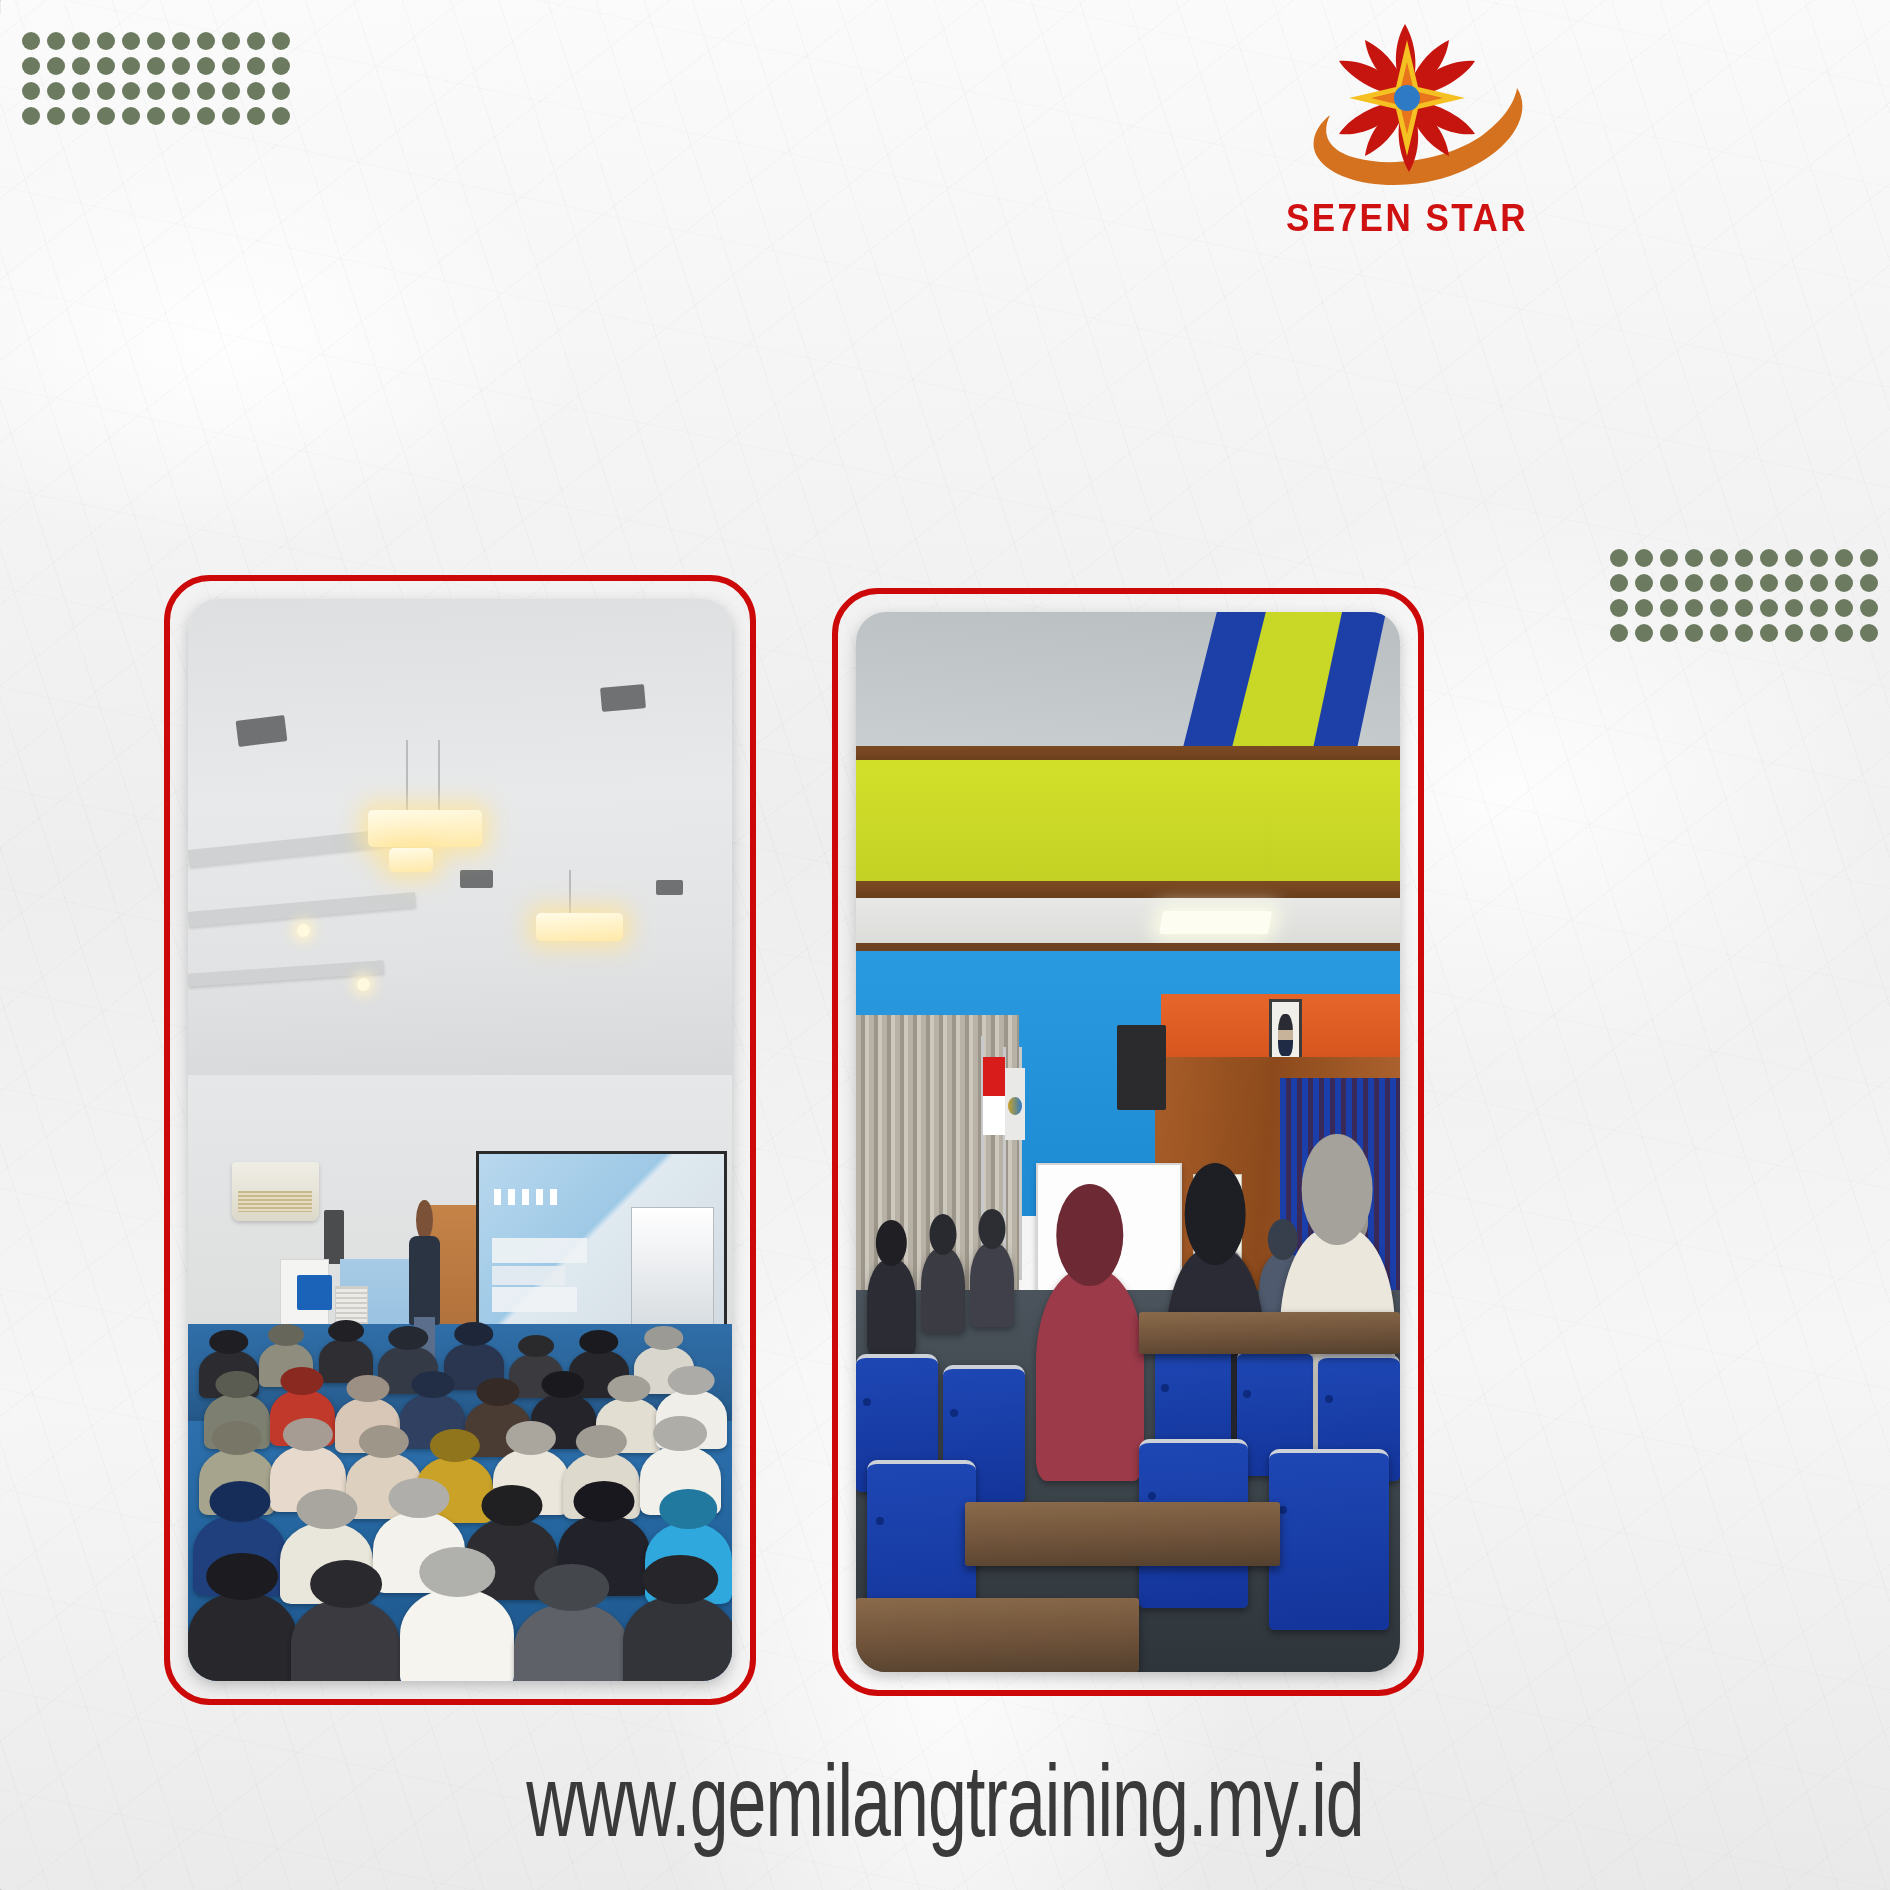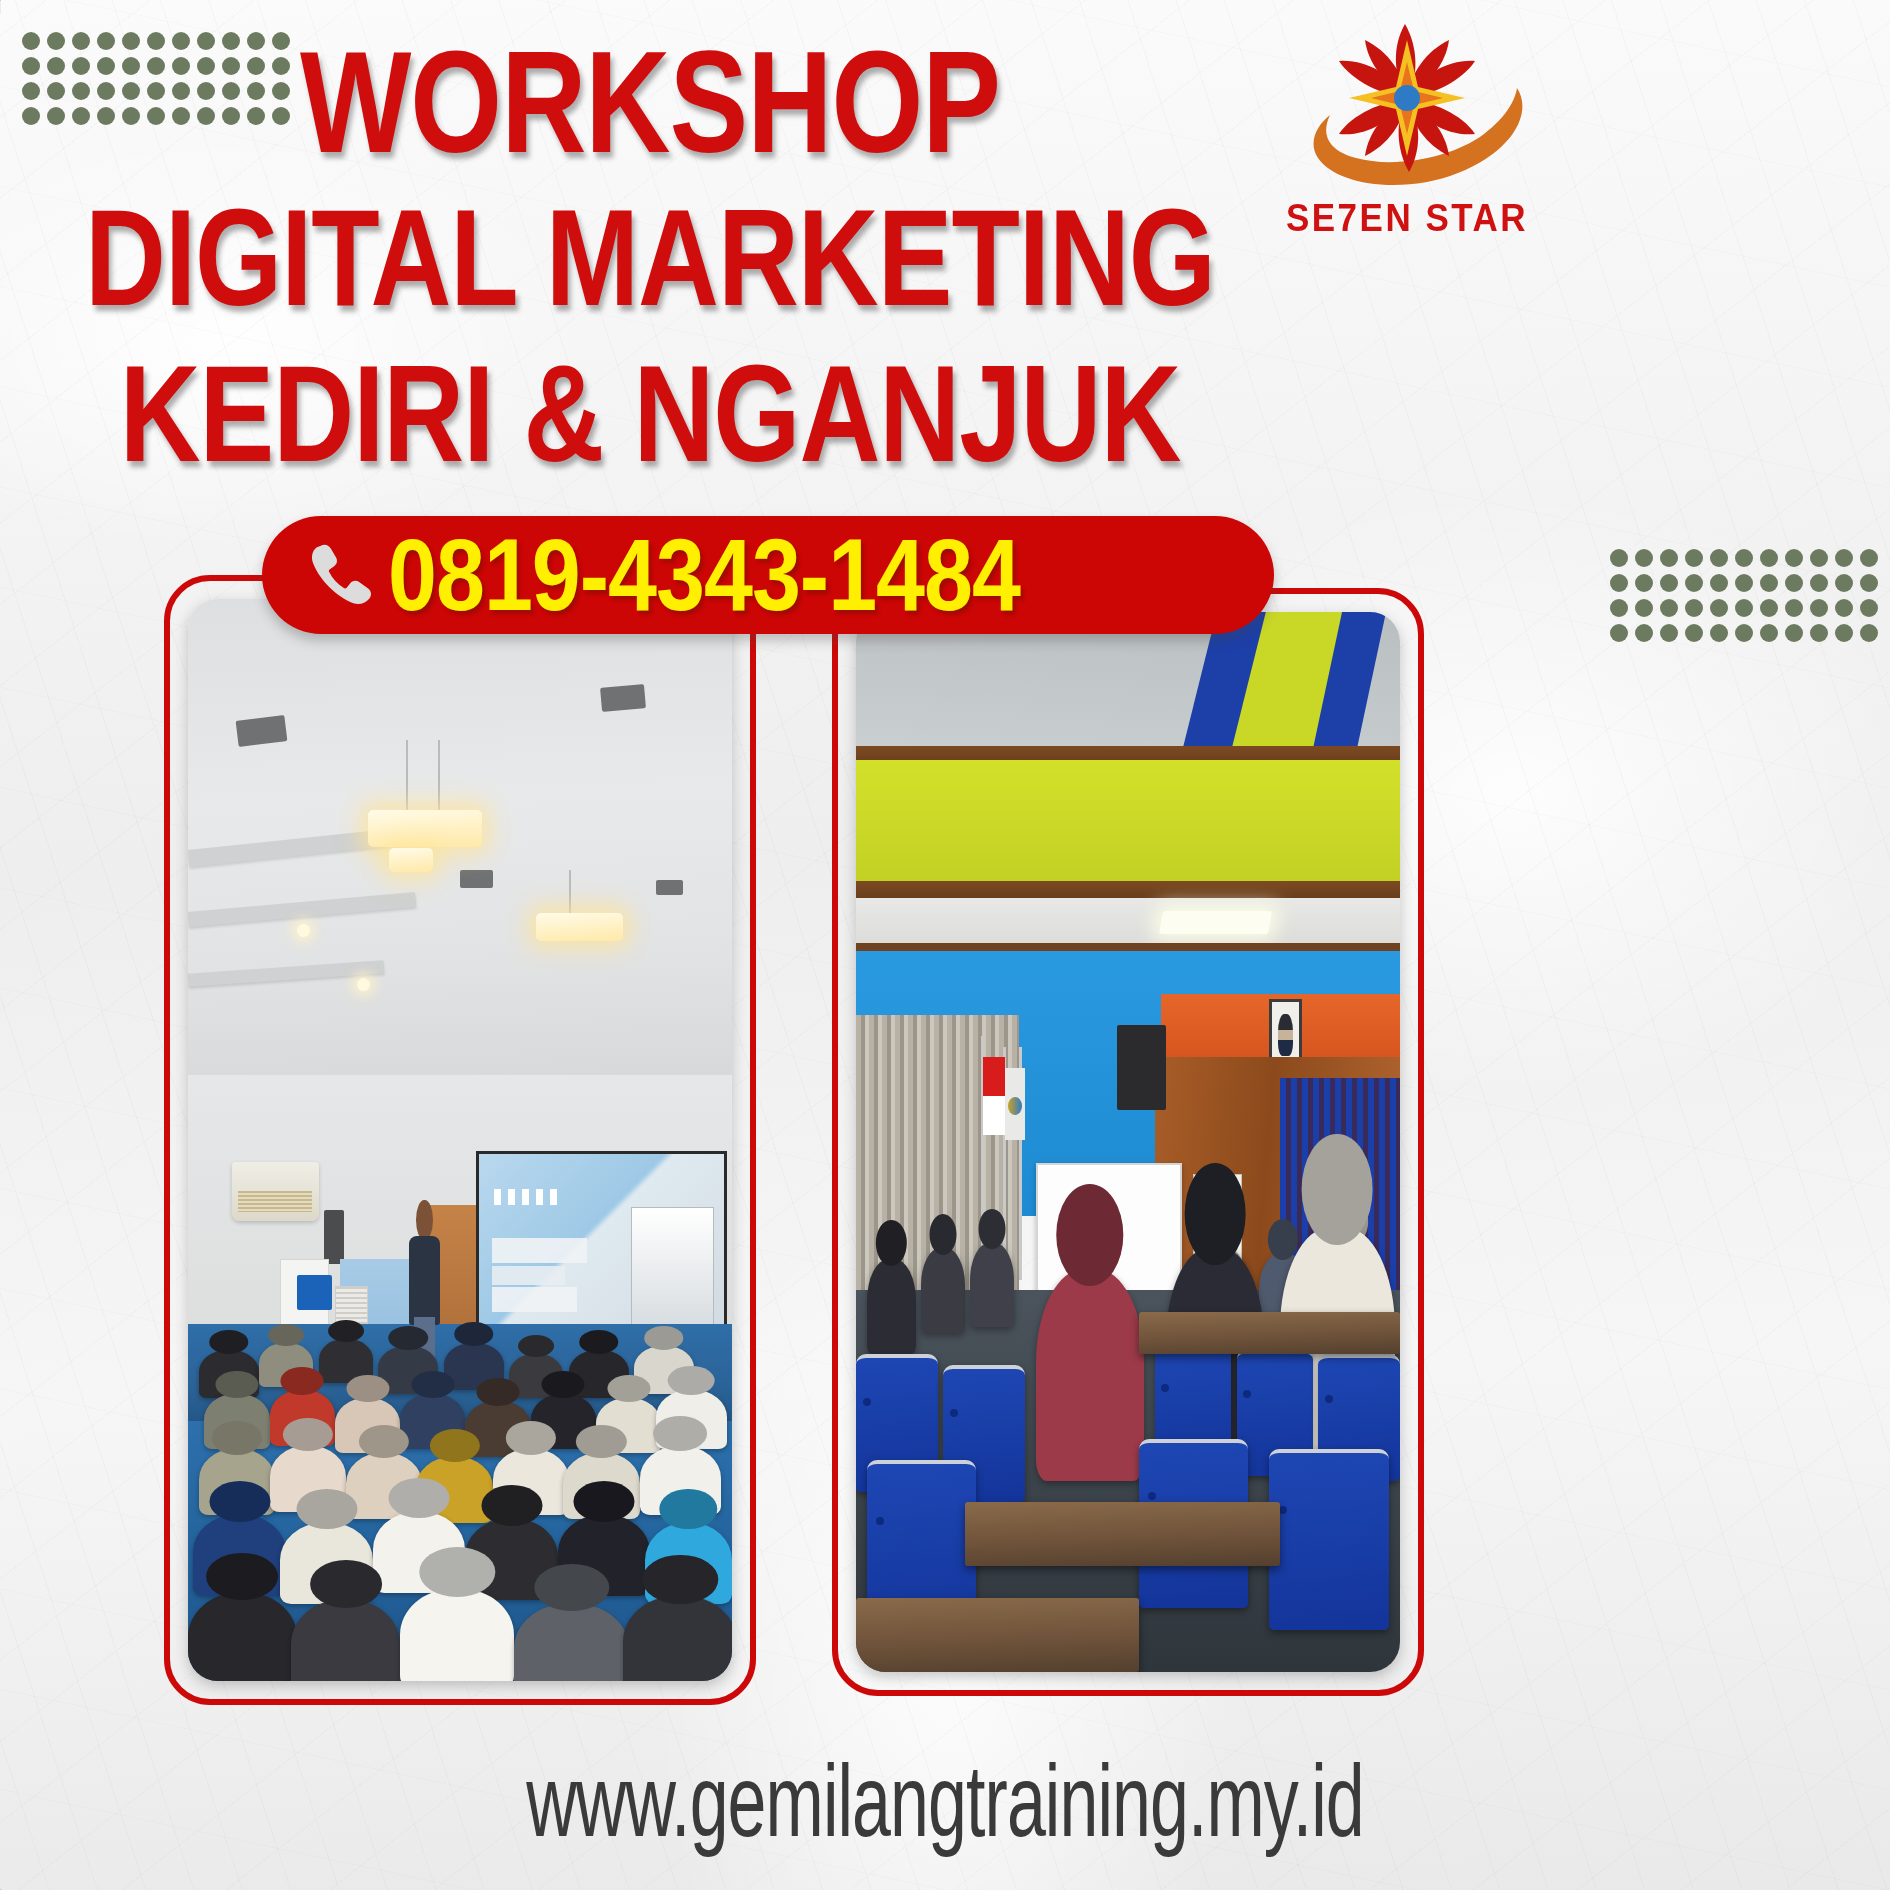--- a/index.html
+++ b/index.html
@@ -427,25 +427,20 @@
       <span></span>
       <span></span>
       <span></span>
       <span></span>
       <span></span>
       <span></span>
       <span></span>
       <span></span>
   </div>
 
-  <div id="headline">
-    <div class="hl" id="hl-1">WORKSHOP</div>
-    <div class="hl" id="hl-2">DIGITAL MARKETING</div>
-    <div class="hl" id="hl-3">KEDIRI &amp; NGANJUK</div>
-  </div>
 
   <div id="logo">
     <svg id="logo-mark" viewBox="0 0 270 200">
       <g fill="#d4721f">
         <path d="M245 78 C262 104 238 143 186 163 C130 185 64 175 46 148 C36 133 44 116 58 105
                  C48 126 58 141 84 148 C124 159 182 147 212 124 C234 107 243 91 245 78 Z"></path>
       </g>
       <g fill="#c6140f">
 
         <path d="M135 88 C121 67 120 36 133 14 C146 36 147 67 135 88 Z"></path>
@@ -462,29 +457,20 @@
       </g>
       <g>
         <path d="M135 30 L146 77 L193 88 L146 99 L135 146 L124 99 L77 88 L124 77 Z" fill="#f5c021"></path>
         <path d="M135 52 L142 81 L171 88 L142 95 L135 124 L128 95 L99 88 L128 81 Z" fill="#e8741c"></path>
         <circle cx="135" cy="88" r="13" fill="#2f7ac4"></circle>
       </g>
     </svg>
     <div id="logo-text">SE7EN STAR</div>
   </div>
 
-  <div id="phone-banner">
-    <svg id="phone-icon" viewBox="0 0 64 64">
-      <path fill="#dcdcdc" d="M14.6 6.2c3.4-2.3 7.2-1.1 9.2 2.3l4.6 7.8c1.8 3.1 1 6.3-1.9 8.2l-3.5 2.3
-        c-.9.6-1.1 1.5-.6 2.5 2.9 5.9 7.4 10.8 13 14.3 1 .6 2 .4 2.7-.5l2.7-3.4c2.2-2.8 5.5-3.3 8.5-1.2
-        l7.4 5.2c3.2 2.3 3.9 6.2 1.3 9.3-3.6 4.3-8.8 5.7-14.1 4.2C29.4 51.4 14.2 37.4 8.1 21.6
-        c-2-5.2-.9-11.2 3.3-14.2z"></path>
-    </svg>
-    <div id="phone-number">0819-4343-1484</div>
-  </div>
 
   <div class="photo-frame" id="frame-left">
     <div class="photo">
       <div class="photo-inner">
         <div class="lp-ceiling"></div>
         <div class="lp-ceil-beam" style="left:0;top:22%;width:46%;height:1.6%;transform:rotate(-6deg);"></div>
         <div class="lp-ceil-beam" style="left:0;top:28%;width:42%;height:1.4%;transform:rotate(-5deg);"></div>
         <div class="lp-ceil-beam" style="left:0;top:34%;width:36%;height:1.2%;transform:rotate(-4deg);"></div>
         <div class="lp-vent" style="left:9%;top:11%;width:9%;height:2.4%;transform:rotate(-7deg);"></div>
         <div class="lp-vent" style="left:76%;top:8%;width:8%;height:2.2%;transform:rotate(-5deg);"></div>

